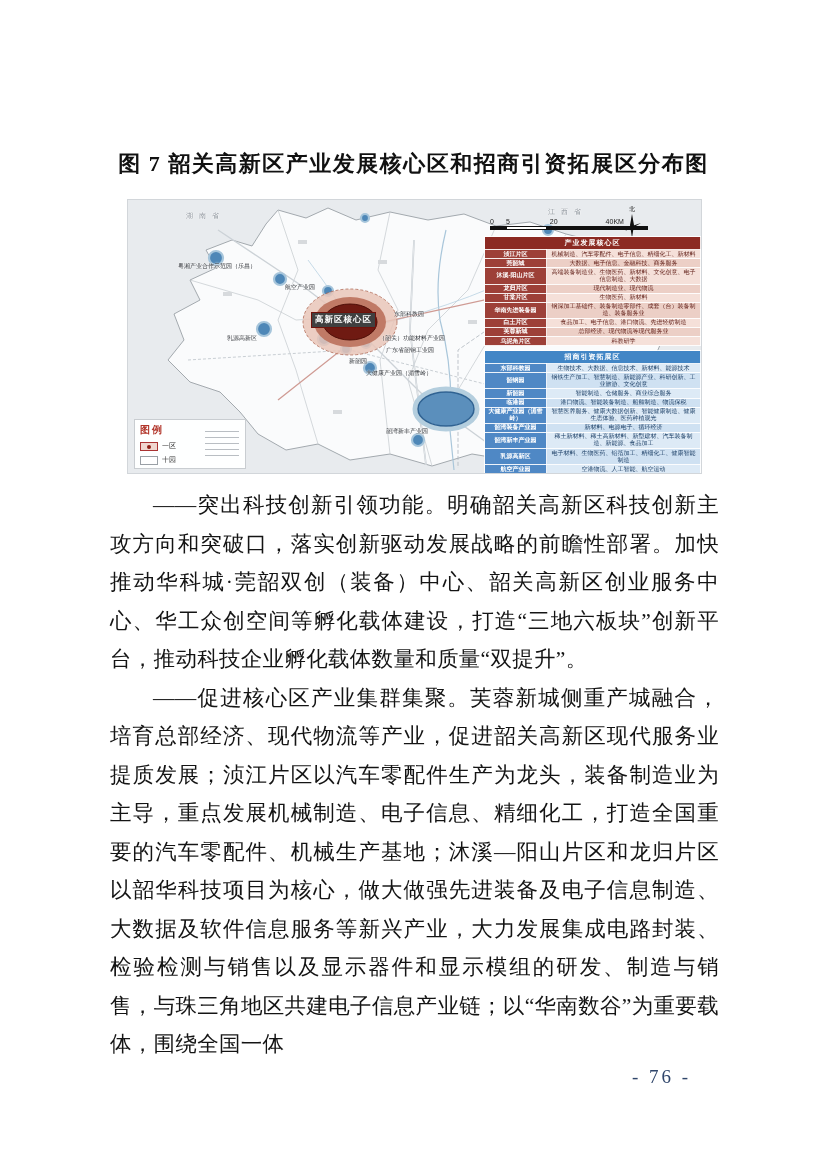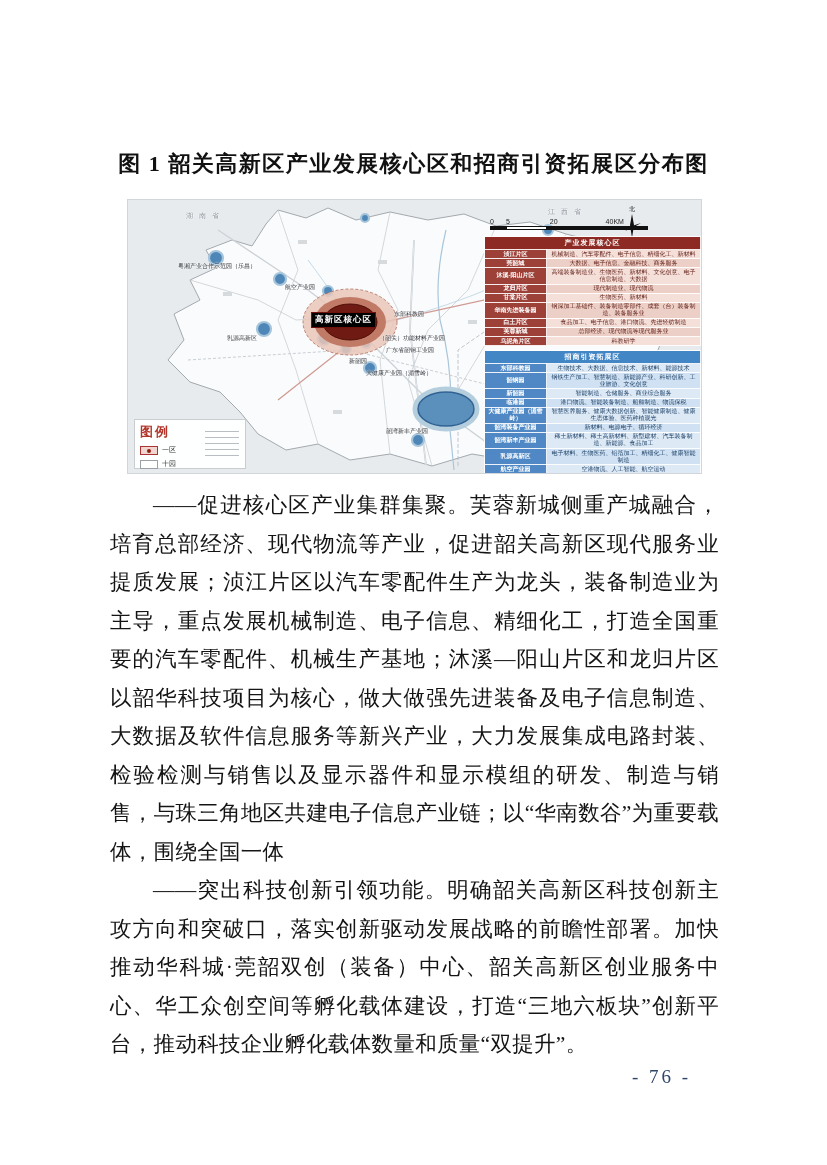--- a/index.html
+++ b/index.html
@@ -12,29 +12,29 @@
   
   .figure{position:absolute;left:127px;top:199px;width:573px;height:273px;
           background:#e8ebee;border:1px solid #d2d6da;overflow:hidden;}
   .figure svg.mapbg{position:absolute;left:0;top:0;}
 
   .map-label{position:absolute;font-family:"Liberation Sans","DejaVu Sans",sans-serif;
              font-size:6px;line-height:1.1;color:#30343a;white-space:nowrap;
              text-shadow:0 0 2px #fff,0 0 2px #fff;}
   .map-label.province{color:#8d949c;letter-spacing:6px;font-size:7px;}
 
-  .core-box{position:absolute;left:183px;top:112px;background:#000000;color:#fff;
+  .core-box{position:absolute;left:183px;top:112px;background:#404040;color:#fff;
             border:1px solid #70120b;font-family:"Liberation Sans",sans-serif;
             font-size:8.5px;font-weight:bold;padding:1px 3px;letter-spacing:1px;}
 
   
   .legend{position:absolute;left:6px;top:219px;width:112px;height:50px;box-sizing:border-box;
           background:rgba(255,255,255,.96);border:1px solid #c9cdd1;padding:3px 5px;
           font-family:"Liberation Sans",sans-serif;}
-  .legend-title{color:#b2362b;font-weight:bold;font-size:13px;letter-spacing:2px;}
+  .legend-title{color:#b2362b;font-weight:bold;font-size:10px;letter-spacing:2px;}
   .legend-item{display:flex;align-items:center;margin-top:4px;font-size:7px;color:#333;}
   .sw{width:18px;height:9px;box-sizing:border-box;margin-right:4px;position:relative;}
   .sw-core{border:1px solid #a33;background:#f0d6cf;}
   .sw-core::after{content:"";position:absolute;left:6px;top:2px;width:4px;height:4px;
                   border-radius:50%;background:#8e1f15;}
   .sw-park{border:1px solid #9aa0a6;background:#fff;}
   .legend-lines{position:absolute;right:6px;top:6px;width:34px;}
   .legend-lines i{display:block;height:1px;background:#b9bec3;margin:5px 0;}
 
   
@@ -78,21 +78,21 @@
                font-size:21.5px;line-height:38.5px;letter-spacing:0.3px;color:#141414;}
 
   .page-num{position:absolute;left:632px;top:1066px;font-size:19px;letter-spacing:3px;
             color:#30466b;font-family:"Liberation Serif",serif;}
 </style>
 </head>
 <body>
 
 <div class="page">
 
-  <div class="fig-title">图 1  韶关高新区产业发展核心区和招商引资拓展区分布图</div>
+  <div class="fig-title">图 7  韶关高新区产业发展核心区和招商引资拓展区分布图</div>
 
   <div class="figure">
 
     <svg class="mapbg" width="573" height="273" viewBox="0 0 573 273">
       <rect x="0" y="0" width="573" height="273" fill="#e8ebee"></rect>
 
       <path d="M150,10 L178,18 L200,8 L228,20 L262,12 L300,20 L336,14 L368,26 L402,22 L438,34 L470,42 L498,62 L522,88 L540,126 L524,164 L504,198 L472,228 L434,250 L392,262 L344,254 L304,266 L262,254 L222,260 L190,244 L158,250 L130,234 L112,212 L92,192 L62,182 L40,160 L56,140 L46,114 L72,100 L62,80 L88,68 L78,50 L104,40 L124,46 L138,24 Z" fill="#fafbfc" stroke="#9aa0a6" stroke-width="0.9"></path>
 
       <path d="M150,10 L170,70 L150,120 L168,170 L190,244" fill="none" stroke="#c3c8cd" stroke-width="0.7"></path>
       <path d="M262,12 L250,70 L270,110 L252,160 L262,254" fill="none" stroke="#c3c8cd" stroke-width="0.7"></path>
@@ -296,19 +296,19 @@
           <tr>
             <th>粤湘产业合作示范园（乐昌）</th>
             <td>电子信息、生物医药、新能源、新材料</td>
           </tr>
         </tbody>
     </table>
 
   </div>
 
   <div class="body-text">
+    <p>——突出科技创新引领功能。明确韶关高新区科技创新主攻方向和突破口，落实创新驱动发展战略的前瞻性部署。加快推动华科城·莞韶双创（装备）中心、韶关高新区创业服务中心、华工众创空间等孵化载体建设，打造“三地六板块”创新平台，推动科技企业孵化载体数量和质量“双提升”。</p>
     <p>——促进核心区产业集群集聚。芙蓉新城侧重产城融合，培育总部经济、现代物流等产业，促进韶关高新区现代服务业提质发展；浈江片区以汽车零配件生产为龙头，装备制造业为主导，重点发展机械制造、电子信息、精细化工，打造全国重要的汽车零配件、机械生产基地；沐溪—阳山片区和龙归片区以韶华科技项目为核心，做大做强先进装备及电子信息制造、大数据及软件信息服务等新兴产业，大力发展集成电路封装、检验检测与销售以及显示器件和显示模组的研发、制造与销售，与珠三角地区共建电子信息产业链；以“华南数谷”为重要载体，围绕全国一体</p>
-    <p>——突出科技创新引领功能。明确韶关高新区科技创新主攻方向和突破口，落实创新驱动发展战略的前瞻性部署。加快推动华科城·莞韶双创（装备）中心、韶关高新区创业服务中心、华工众创空间等孵化载体建设，打造“三地六板块”创新平台，推动科技企业孵化载体数量和质量“双提升”。</p>
   </div>
 
   <div class="page-num">- 76 -</div>
 
 </div>
 
 </body></html>

